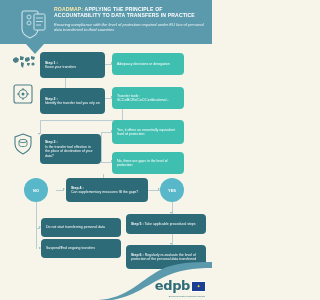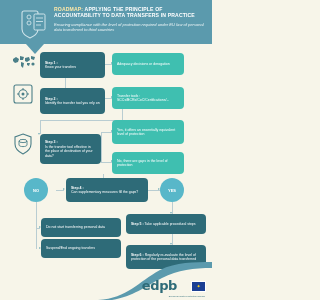--- a/index.html
+++ b/index.html
@@ -72,21 +72,21 @@
   .arrow.down{
     border-left:1.6px solid transparent;border-right:1.6px solid transparent;
     border-top:2.2px solid #7fb3bd;border-bottom:0;
   }
 
   
   .footer-wave{
     position:absolute;left:98px;top:262px;width:114px;height:38px;overflow:hidden;
   }
   .logo-wrap{
-    position:absolute;right:6px;bottom:8px;display:flex;align-items:center;gap:14px;
+    position:absolute;right:6px;bottom:8px;display:flex;align-items:center;gap:1px;
   }
   .edpb-word{
     font-family:"DejaVu Sans",sans-serif;
     font-size:13px;font-weight:bold;color:#2e6b78;letter-spacing:-.4px;line-height:12px;
   }
   .eu-flag{
     width:13px;height:9px;background:#1b3f94;border:.5px solid #fff;
     display:flex;align-items:center;justify-content:center;
   }
   .eu-stars{color:#f5d020;font-size:5px;line-height:5px;}

